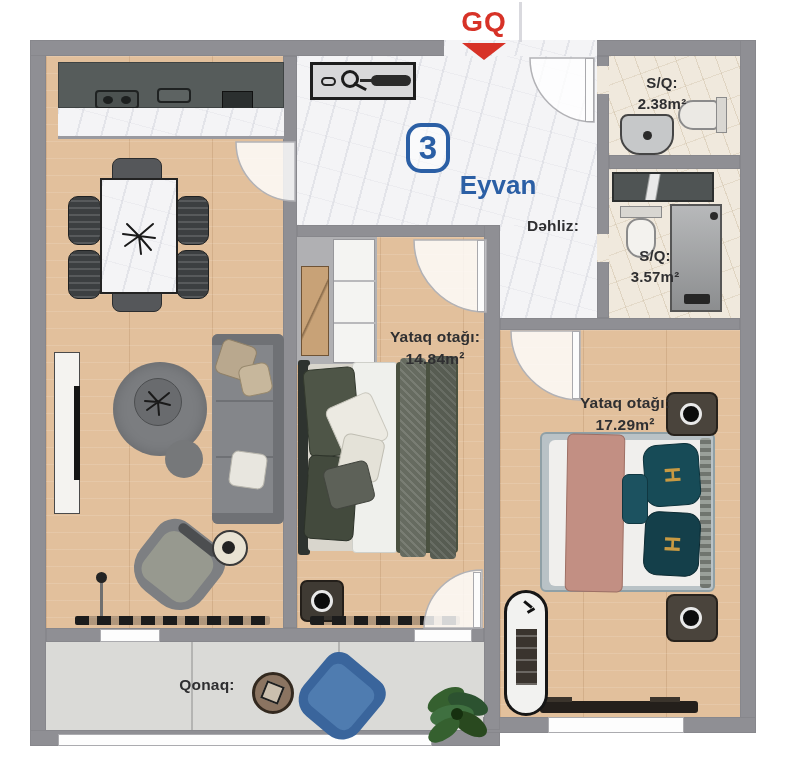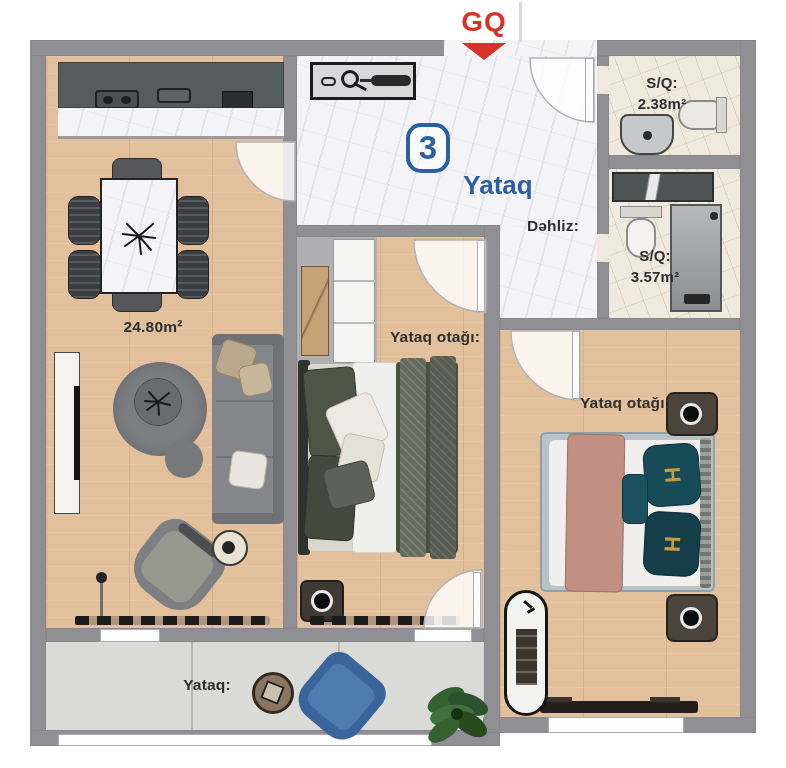--- a/index.html
+++ b/index.html
@@ -239,40 +239,41 @@
   <div class="leaf" style="left:473px;top:572px;width:8px;height:56px;z-index:4;"></div>
 
   <div class="logo" style="left:444px;top:6px;width:80px;text-align:center;">
     <span>GQ</span>
   </div>
   <div class="tri" style="left:462px;top:43px;"></div>
 
   <div class="badge-row" style="left:406px;top:123px;">
     <div class="badge-num">3</div>
   </div>
-  <div class="badge-type" style="left:450px;top:170px;width:96px;text-align:center;">Yataq</div>
+  <div class="badge-type" style="left:450px;top:170px;width:96px;text-align:center;">Eyvan</div>
 
   <div class="room-label" style="left:495px;top:215px;width:116px;">
     <span class="nm">Dəhliz:</span>
   </div>
   <div class="room-label sq-label" style="left:614px;top:72px;width:96px;">
     <span class="nm">S/Q:</span>
     <span class="ar">2.38m²</span>
   </div>
   <div class="room-label sq-label" style="left:610px;top:245px;width:90px;">
     <span class="nm">S/Q:</span>
     <span class="ar">3.57m²</span>
   </div>
   <div class="room-label" style="left:82px;top:316px;width:142px;">
-    <span class="ar">24.80m²</span>
   </div>
   <div class="room-label" style="left:364px;top:326px;width:142px;">
     <span class="nm">Yataq otağı:</span>
+    <span class="ar">14.84m²</span>
   </div>
   <div class="room-label" style="left:554px;top:392px;width:142px;">
     <span class="nm">Yataq otağı:</span>
+    <span class="ar">17.29m²</span>
   </div>
   <div class="room-label" style="left:148px;top:674px;width:118px;">
-    <span class="nm">Yataq:</span>
+    <span class="nm">Qonaq:</span>
   </div>
 
   <div class="abs" style="left:500px;top:733px;width:286px;height:35px;background:#fff;z-index:5;"></div>
 </div>
 
 </body></html>

